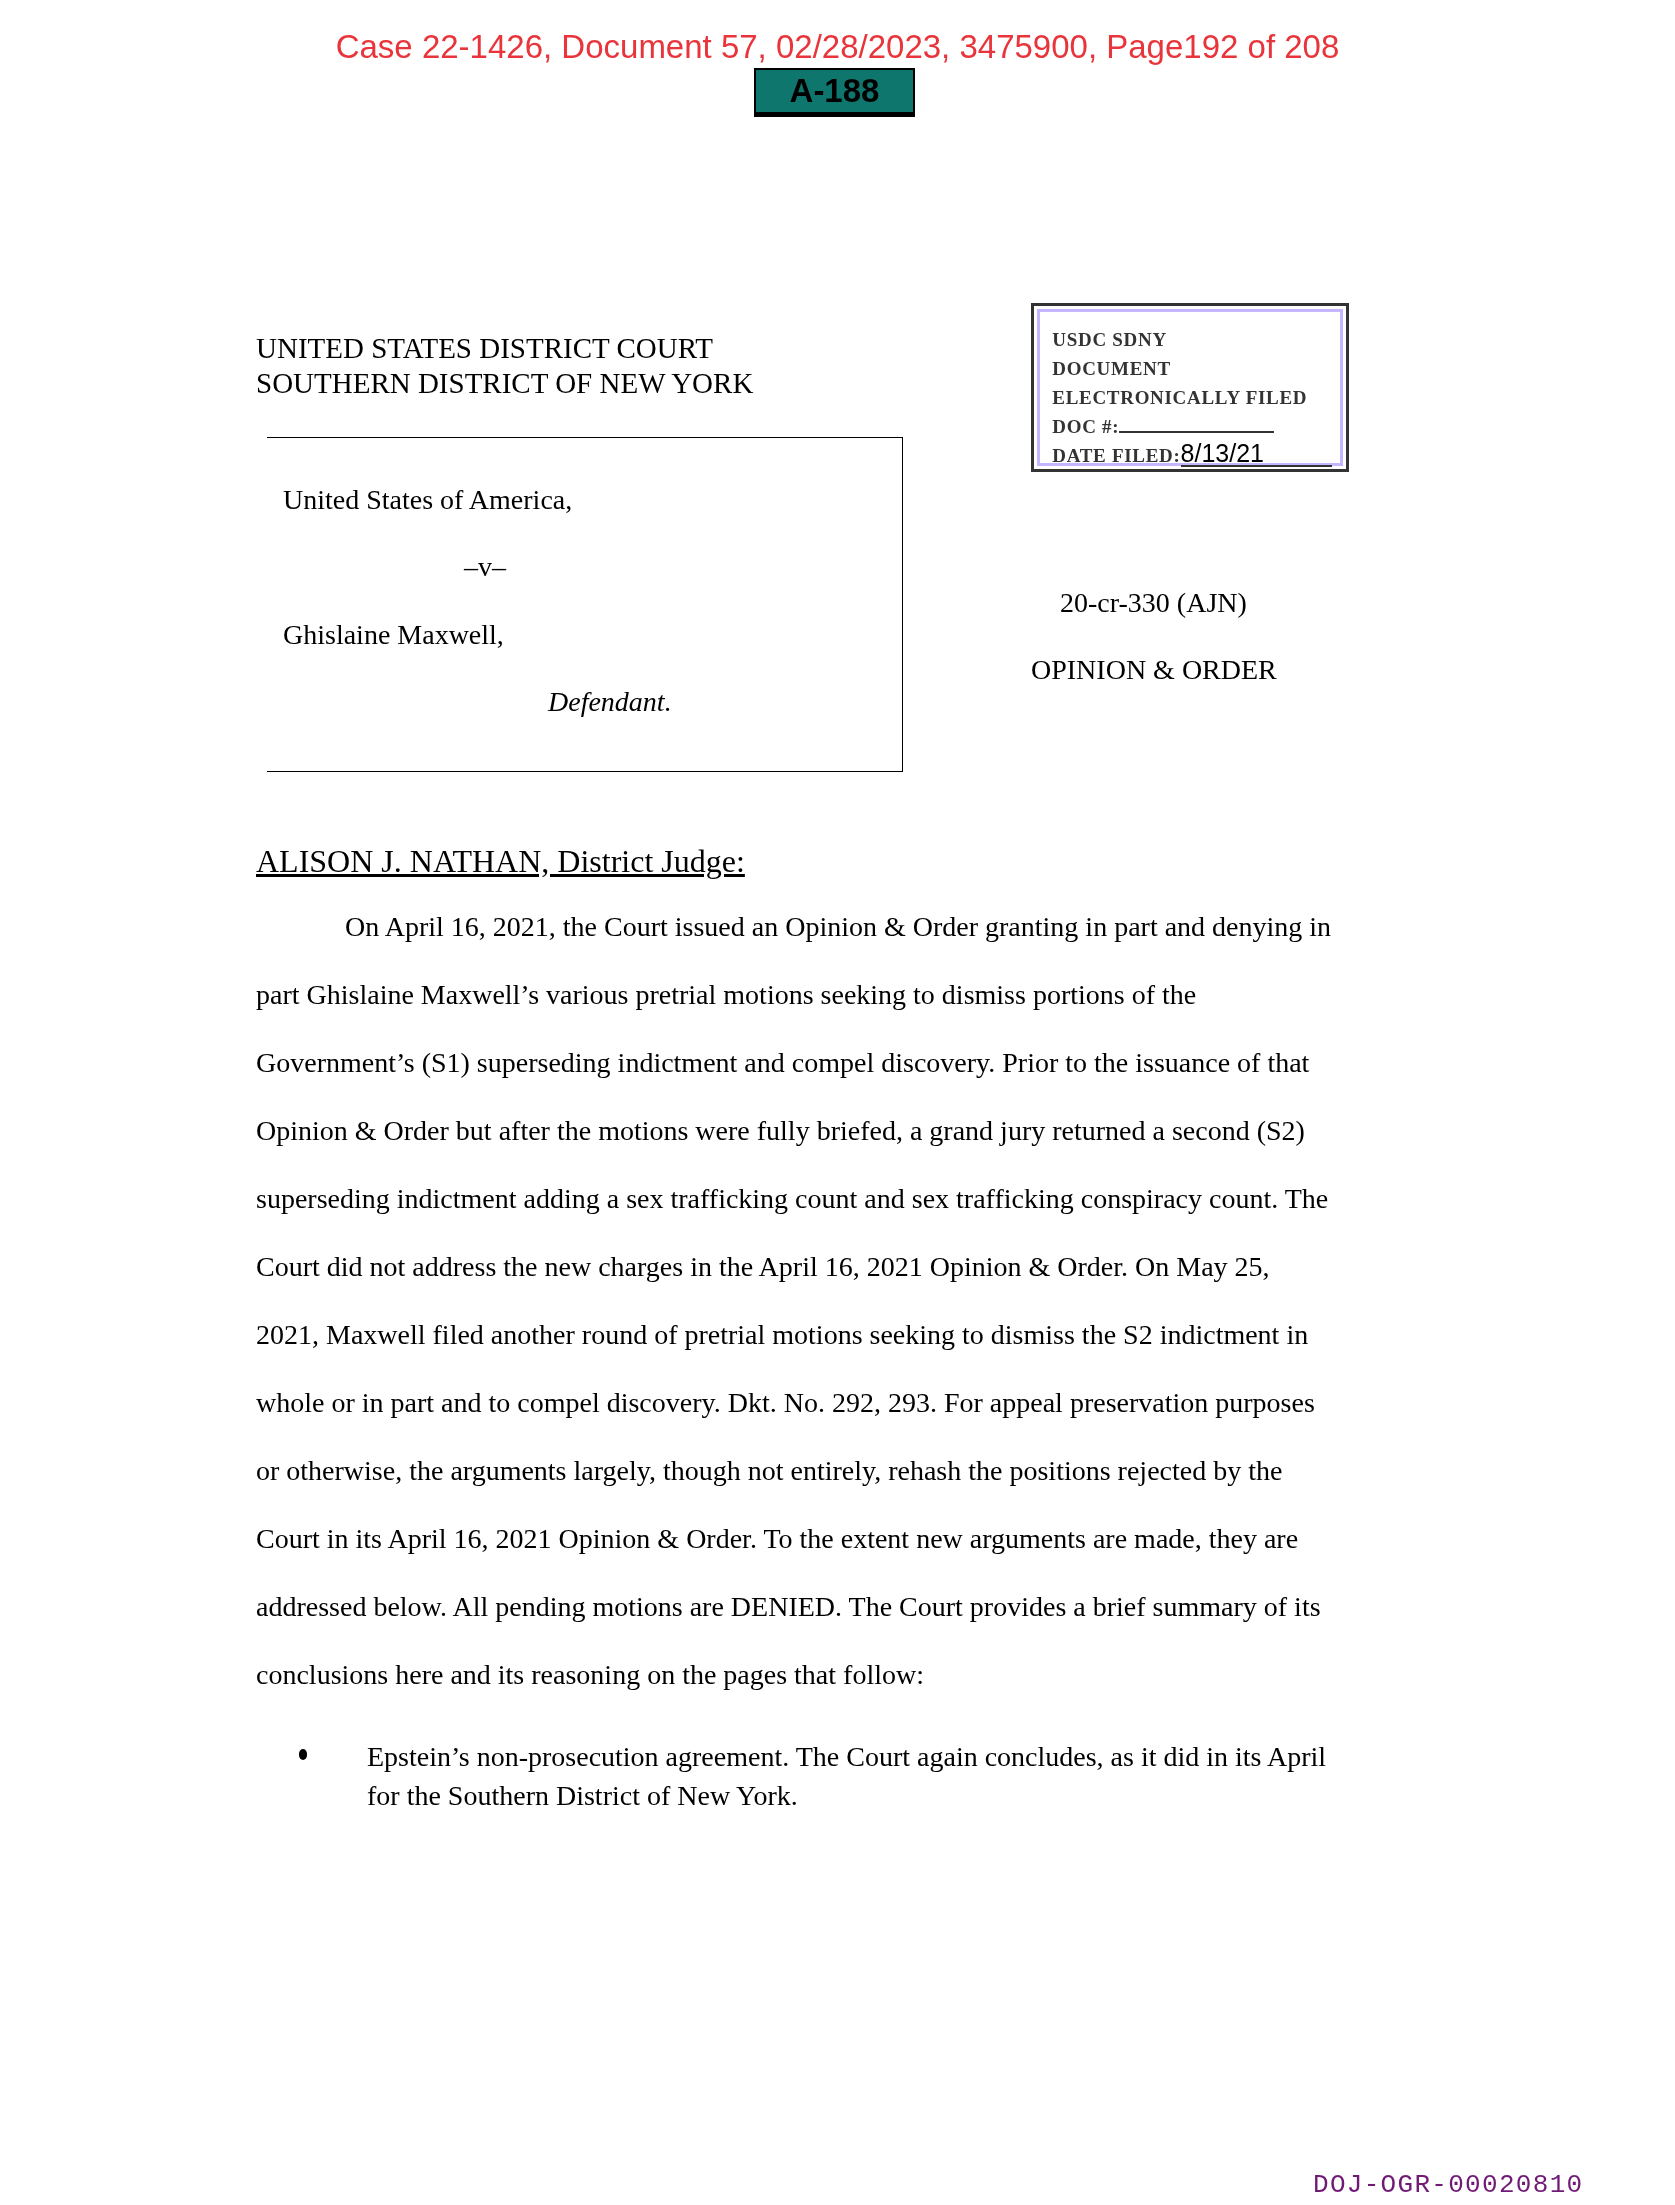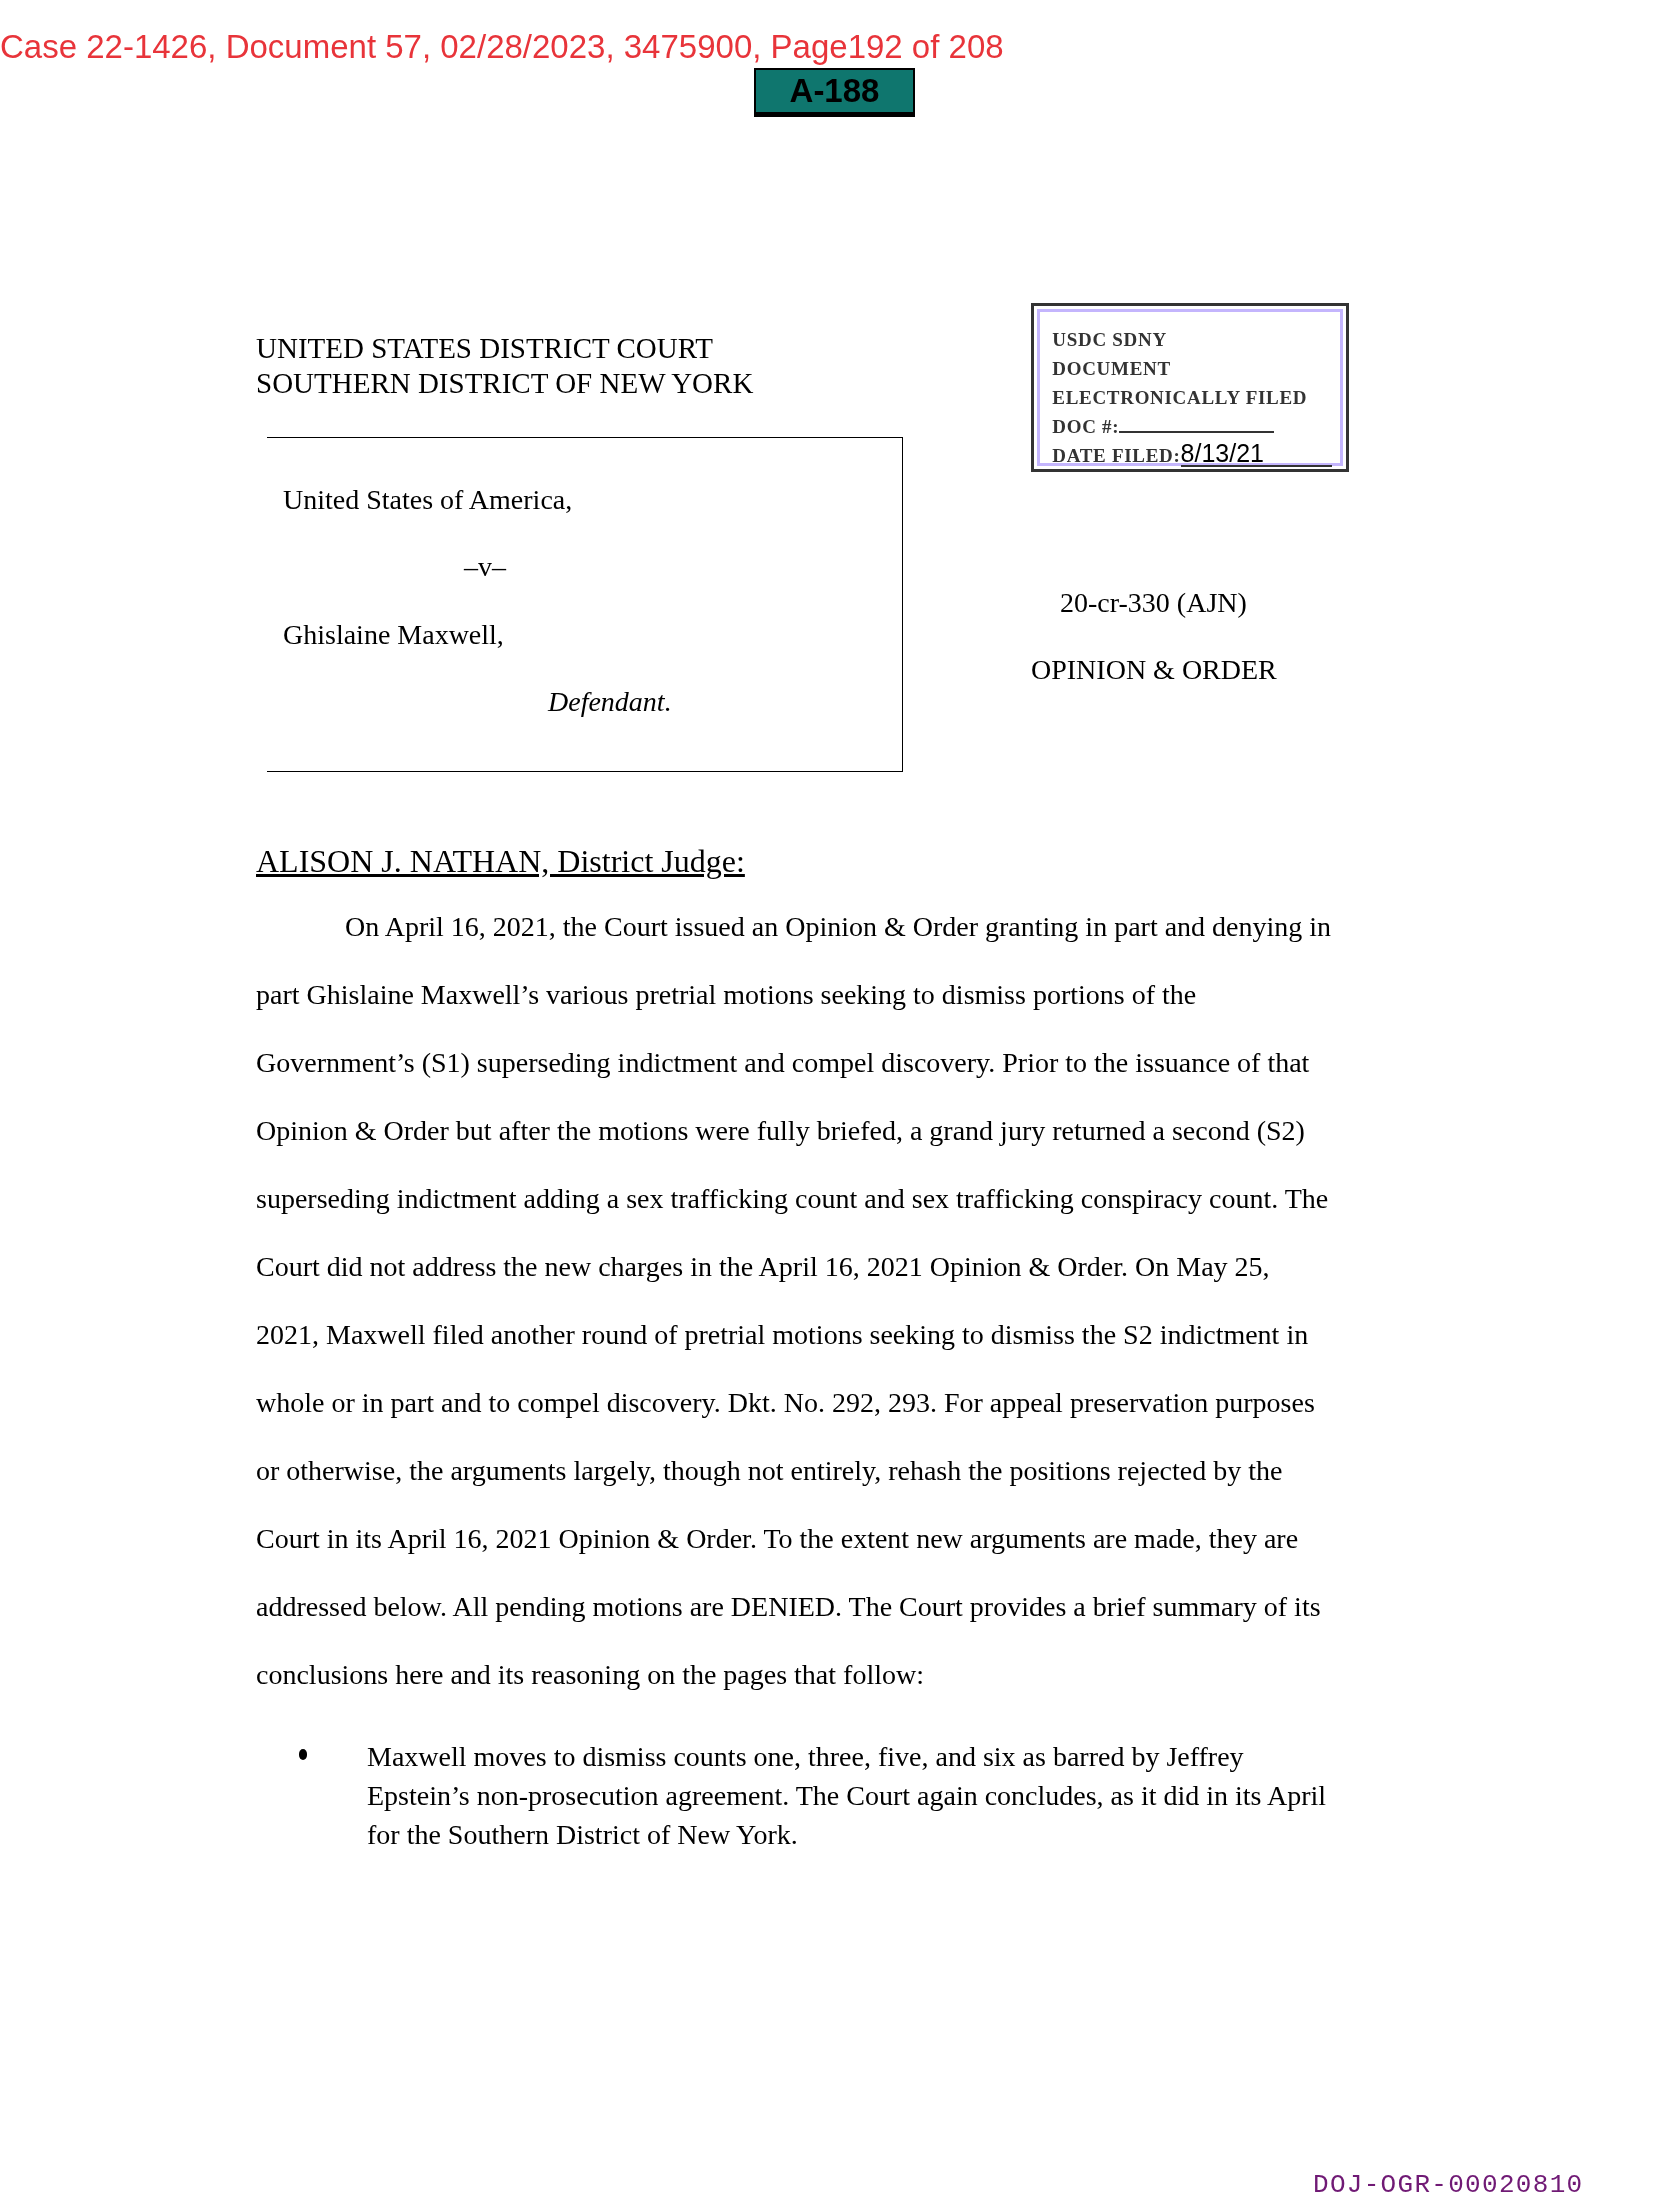--- a/index.html
+++ b/index.html
@@ -3,21 +3,21 @@
 <meta charset="utf-8">
 <style>
   html, body { margin: 0; padding: 0; background: #ffffff; }
   body { width: 1675px; height: 2205px; position: relative; overflow: hidden; color: #000; }
   .serif { font-family: "Liberation Serif", "DejaVu Serif", serif; }
   .sans { font-family: "Liberation Sans", "DejaVu Sans", sans-serif; }
   .mono { font-family: "Liberation Mono", "DejaVu Sans Mono", monospace; }
 
   #case-header {
     position: absolute; left: 0; width: 1675px; top: 28px;
-    color: #e8343a; font-size: 33px; letter-spacing: 0px;
+    text-align: center; color: #e8343a; font-size: 33px; letter-spacing: 0px;
     white-space: nowrap;
   }
   #appendix-box {
     position: absolute; left: 754px; top: 68px; width: 161px; height: 49px;
     border: 2.6px solid #000; border-bottom-width: 5.3px;
     box-sizing: border-box; background: #0f766e;
     display: flex; align-items: center; justify-content: center;
     font-weight: bold; font-size: 33px;
   }
 
@@ -117,21 +117,20 @@
   <div class="body-line">or otherwise, the arguments largely, though not entirely, rehash the positions rejected by the</div>
   <div class="body-line">Court in its April 16, 2021 Opinion &amp; Order.  To the extent new arguments are made, they are</div>
   <div class="body-line">addressed below.  All pending motions are DENIED.  The Court provides a brief summary of its</div>
   <div class="body-line">conclusions here and its reasoning on the pages that follow:</div>
 </div>
 
 <div id="bullet-list" class="serif">
   <div>
     <span class="bullet-dot"></span>
     <div class="bullet-text">
-      <div class="bullet-line">Maxwell moves to dismiss counts one, three, five, and six as barred by Jeffrey</div>
       <div class="bullet-line">Epstein’s non-prosecution agreement.  The Court again concludes, as it did in its April</div>
       <div class="bullet-line">for the Southern District of New York.</div>
     </div>
   </div>
 </div>
 
 <div id="bates" class="mono">DOJ-OGR-00020810</div>
 
 
 </body></html>

